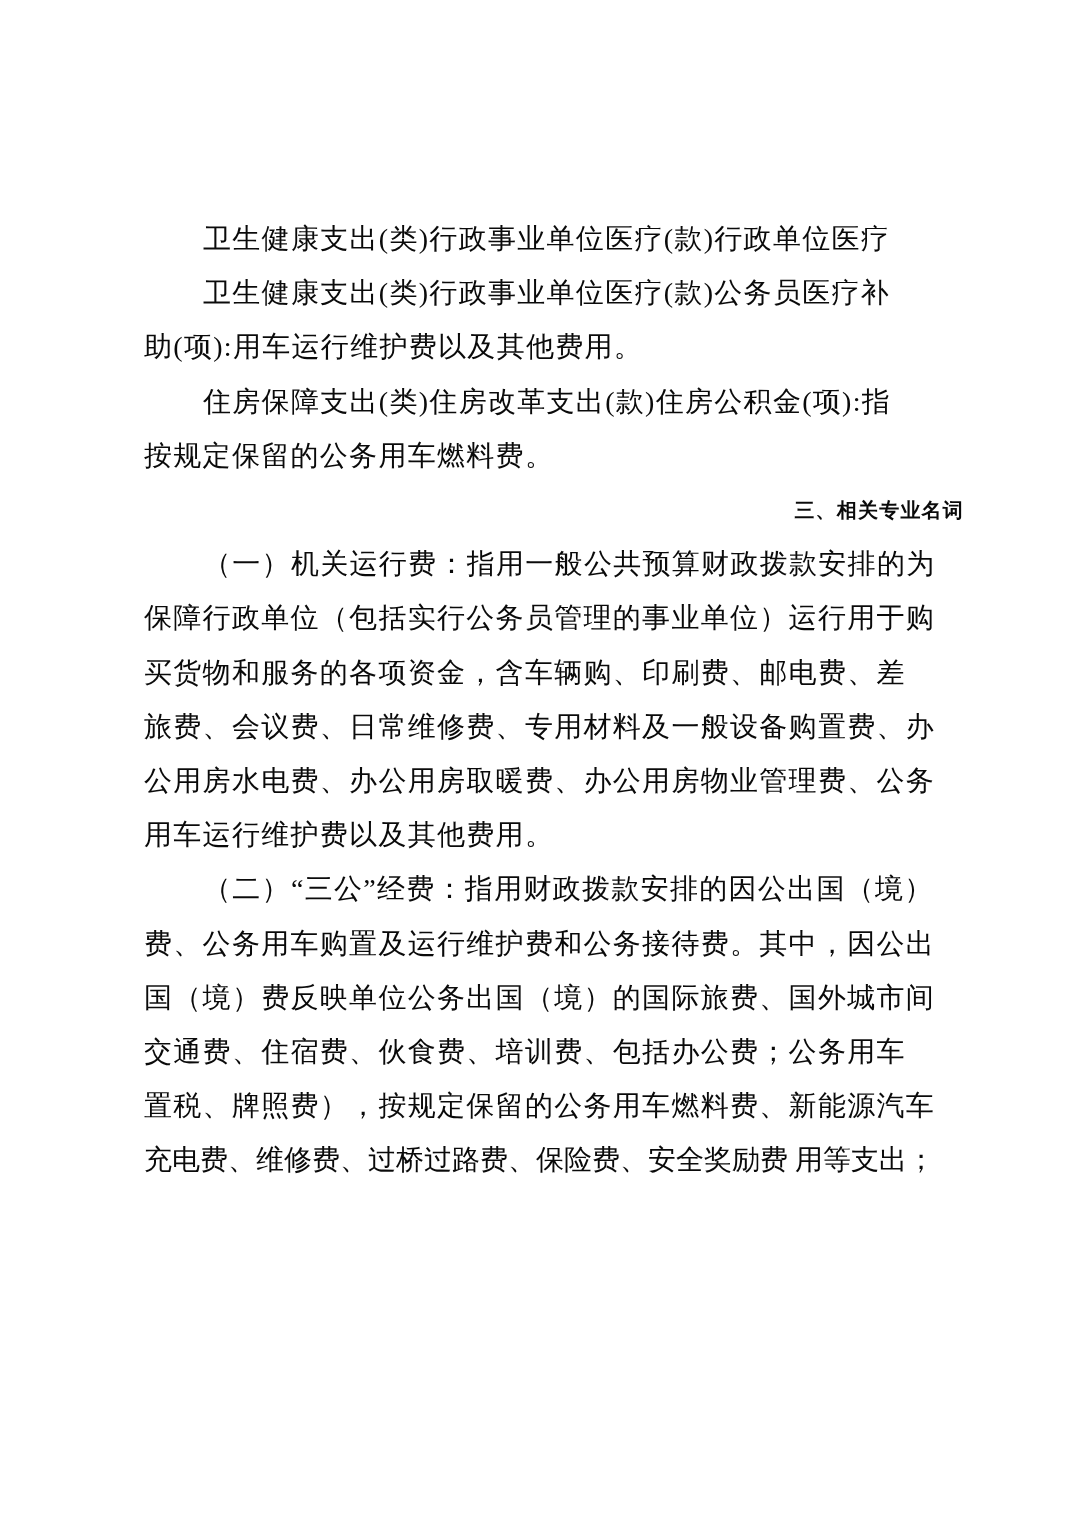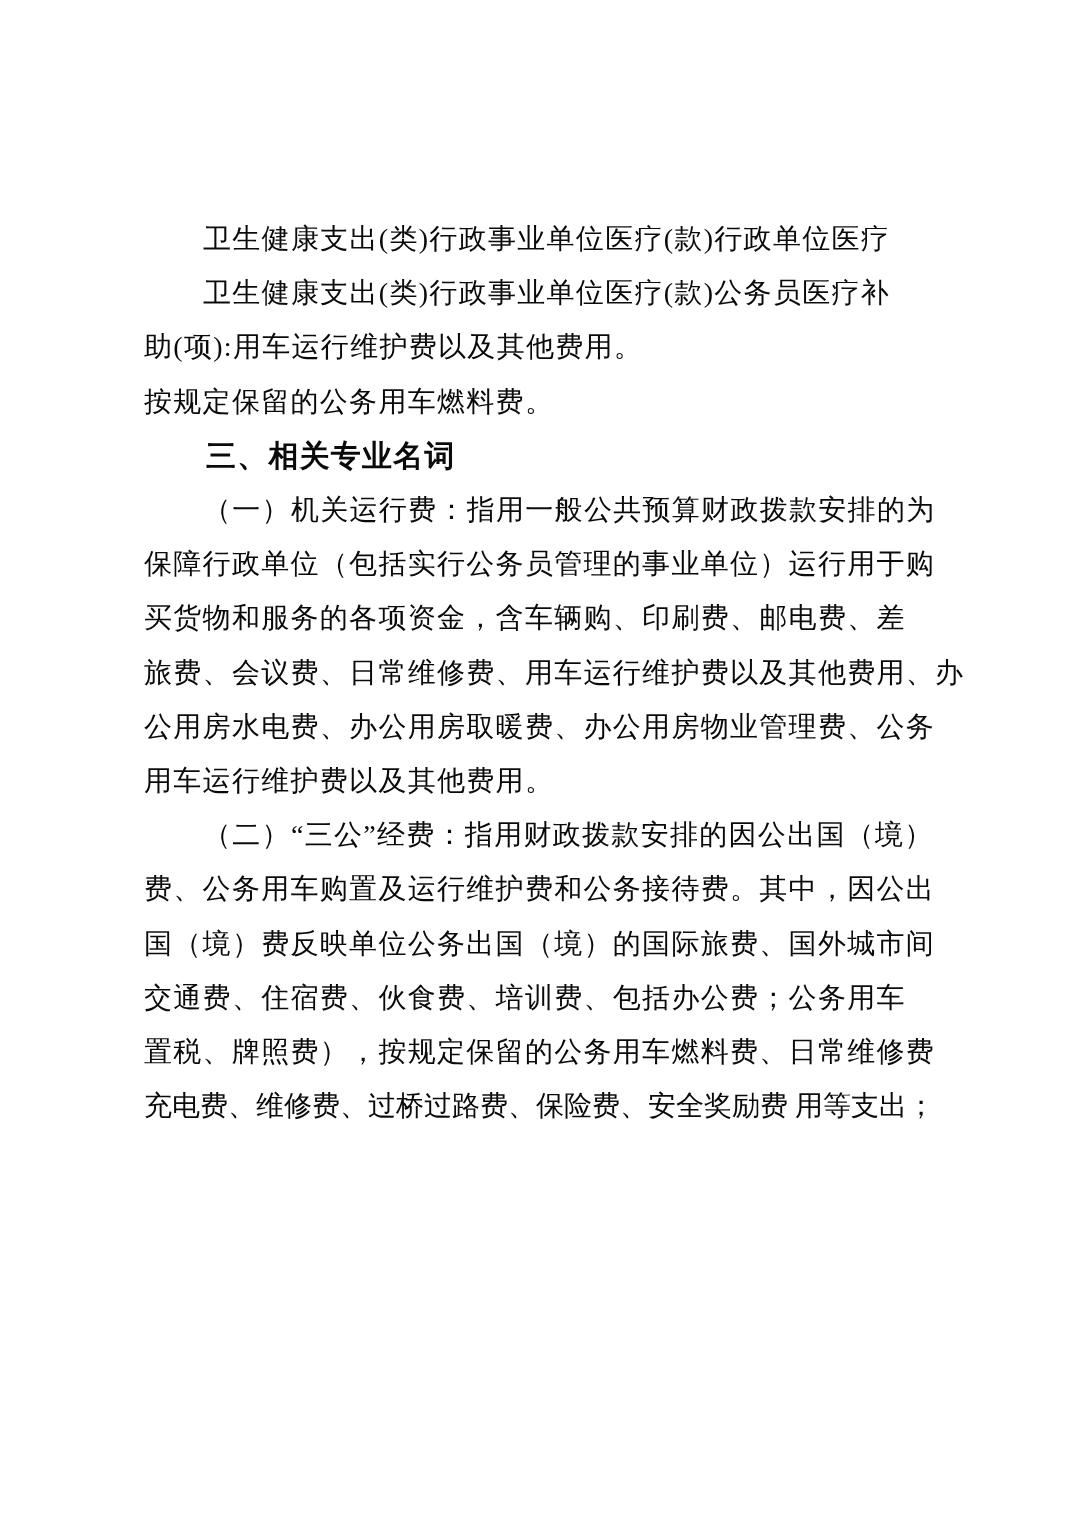--- a/index.html
+++ b/index.html
@@ -35,52 +35,54 @@
     line-height: 54.2px;
     letter-spacing: 1.3px;
     color: #0a0a0a;
     white-space: nowrap;
     text-align: left;
   }
   .first {
     text-indent: 59px;
   }
   .heading {
-    font-size: 30px;
+    font-size: 20px;
     font-weight: 700;
     text-indent: 62px;
     letter-spacing: 1.2px;
+    text-align: right;
   }
   .tight {
     letter-spacing: 0px;
   }
 </style>
 </head>
 <body>
 
 <div class="page">
   <div class="textblock">
 
     <p class="line first">卫生健康支出(类)行政事业单位医疗(款)行政单位医疗</p>
 
     <p class="line first">卫生健康支出(类)行政事业单位医疗(款)公务员医疗补</p>
     <p class="line">助(项):用车运行维护费以及其他费用。</p>
 
+    <p class="line first">住房保障支出(类)住房改革支出(款)住房公积金(项):指</p>
     <p class="line">按规定保留的公务用车燃料费。</p>
 
     <p class="line heading">三、相关专业名词</p>
 
     <p class="line first">（一）机关运行费：指用一般公共预算财政拨款安排的为</p>
     <p class="line">保障行政单位（包括实行公务员管理的事业单位）运行用于购</p>
     <p class="line">买货物和服务的各项资金，含车辆购、印刷费、邮电费、差</p>
-    <p class="line">旅费、会议费、日常维修费、用车运行维护费以及其他费用、办</p>
+    <p class="line">旅费、会议费、日常维修费、专用材料及一般设备购置费、办</p>
     <p class="line">公用房水电费、办公用房取暖费、办公用房物业管理费、公务</p>
     <p class="line">用车运行维护费以及其他费用。</p>
 
     <p class="line first">（二）“三公”经费：指用财政拨款安排的因公出国（境）</p>
     <p class="line">费、公务用车购置及运行维护费和公务接待费。其中，因公出</p>
     <p class="line">国（境）费反映单位公务出国（境）的国际旅费、国外城市间</p>
     <p class="line">交通费、住宿费、伙食费、培训费、包括办公费；公务用车</p>
-    <p class="line">置税、牌照费），按规定保留的公务用车燃料费、日常维修费</p>
+    <p class="line">置税、牌照费），按规定保留的公务用车燃料费、新能源汽车</p>
     <p class="line tight">充电费、维修费、过桥过路费、保险费、安全奖励费 用等支出；</p>
 
   </div>
 </div>
 
 </body></html>

